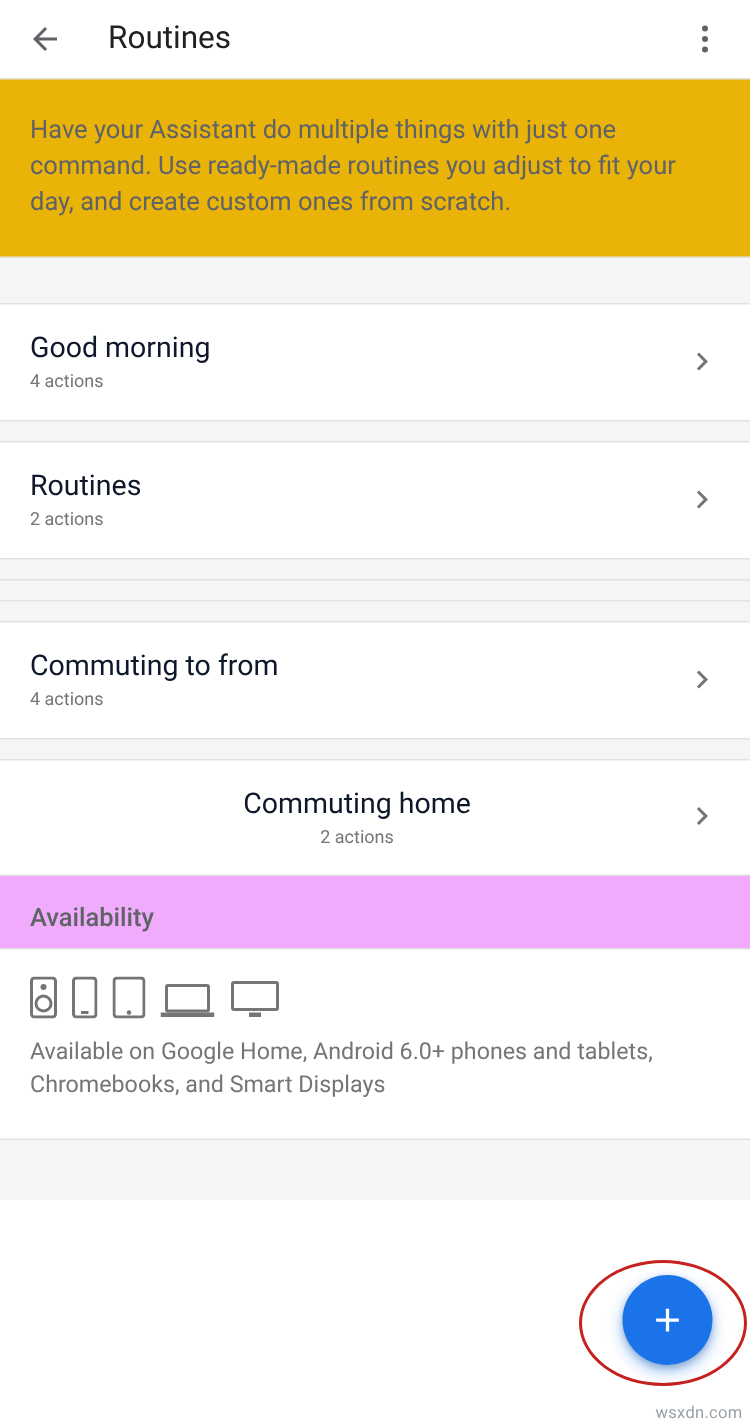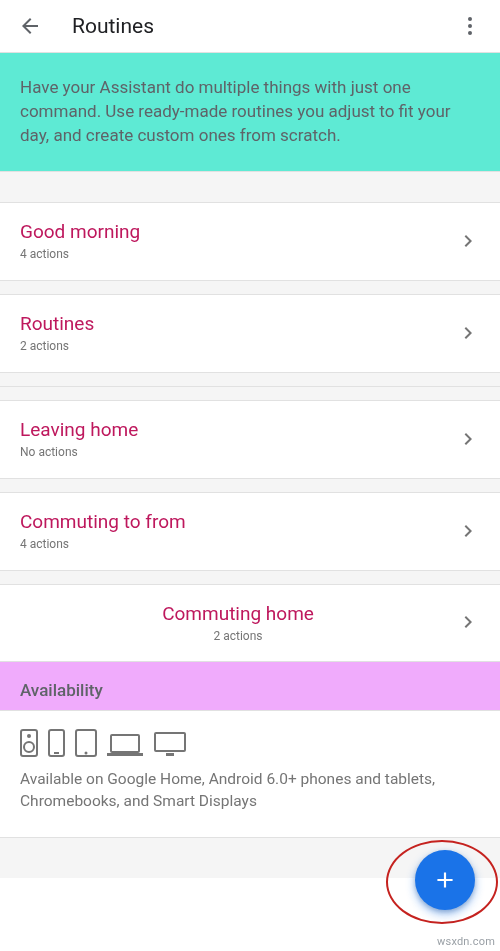--- a/index.html
+++ b/index.html
@@ -24,42 +24,42 @@
       border-radius: 50%;
     }
     .appbar-title {
       flex: 1;
       font-size: 21px;
       font-weight: 400;
       color: #202124;
       padding-left: 20px;
     }
     .intro {
-      background: #5eead4;
+      background: #eab308;
       border-top: 1px solid #e1e1e1;
       border-bottom: 1px solid #e1e1e1;
       padding: 22px 20px 24px 20px;
       color: #5f6368;
       font-size: 17px;
       line-height: 1.42;
     }
     .gap { height: 30px; background: #f5f5f5; }
     .list { background: #fff; }
     .row {
       display: flex;
       align-items: center;
       padding: 16px 20px 18px 20px;
       min-height: 78px;
       border-top: 1px solid #e1e1e1;
     }
     .row:last-child { border-bottom: 1px solid #e1e1e1; text-align: center; }
     .row .text { flex: 1; }
     .row .title {
       font-size: 19px;
-      color: #be185d;
+      color: #0f172a;
       margin-bottom: 4px;
       font-weight: 400;
     }
     .row .sub {
       font-size: 12px;
       color: #757575;
     }
     .chev { color: #757575; flex-shrink: 0; }
     .spacer { height: 14px; background: #f5f5f5; border-top: 1px solid #e1e1e1;}
     .avail {
@@ -155,29 +155,20 @@
       <div class="sub">2 actions</div>
     </div>
     <svg class="chev" width="24" height="24" viewBox="0 0 24 24">
           <path fill="#757575" d="M8.59 16.59 13.17 12 8.59 7.41 10 6l6 6-6 6z"></path>
         </svg>
   </div>
   <div class="spacer"></div>
 
   <div class="spacer"></div>
 
-  <div class="row">
-    <div class="text">
-      <div class="title">Leaving home</div>
-      <div class="sub">No actions</div>
-    </div>
-    <svg class="chev" width="24" height="24" viewBox="0 0 24 24">
-          <path fill="#757575" d="M8.59 16.59 13.17 12 8.59 7.41 10 6l6 6-6 6z"></path>
-        </svg>
-  </div>
   <div class="spacer"></div>
 
   <div class="row">
     <div class="text">
       <div class="title">Commuting to from</div>
       <div class="sub">4 actions</div>
     </div>
     <svg class="chev" width="24" height="24" viewBox="0 0 24 24">
           <path fill="#757575" d="M8.59 16.59 13.17 12 8.59 7.41 10 6l6 6-6 6z"></path>
         </svg>

